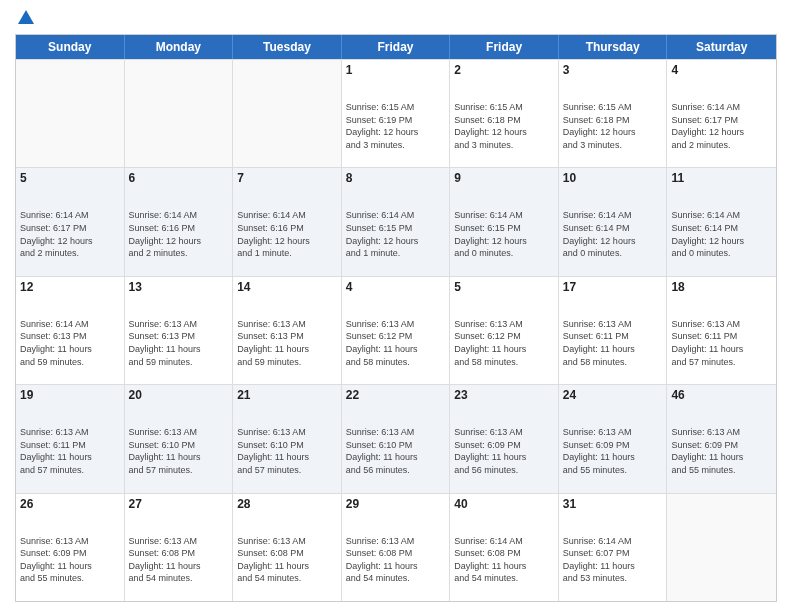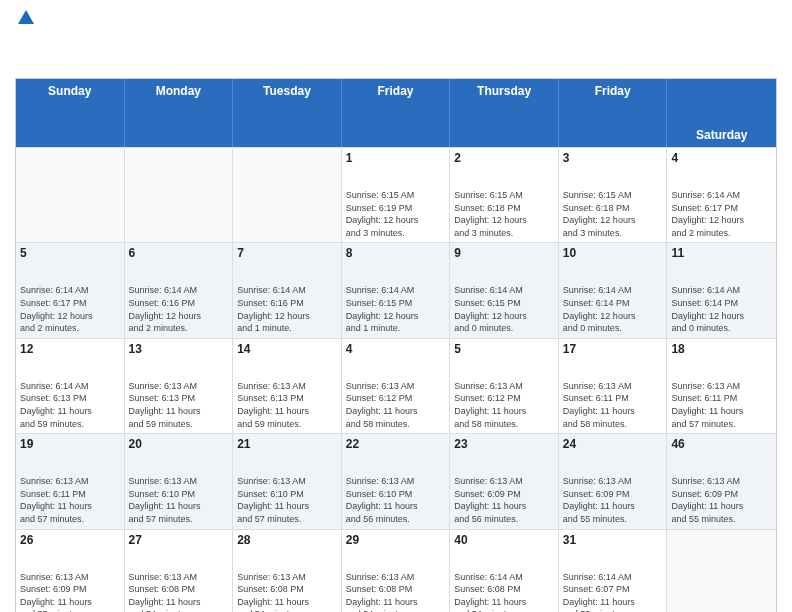--- a/index.html
+++ b/index.html
@@ -9,21 +9,20 @@
       width: 792px;
       height: 612px;
       overflow: hidden;
     }
     .page {
       width: 792px;
       height: 612px;
       padding: 10px 15px 10px 15px;
       display: flex;
       flex-direction: column;
-      gap: 44px;
     }
     .header {
       display: flex;
       justify-content: space-between;
       align-items: flex-start;
       margin-bottom: 8px;
     }
     .logo {
       display: flex;
       flex-direction: column;
@@ -77,21 +76,21 @@
       background: #2a6dbf;
     }
     .day-header {
       color: #fff;
       font-size: 12px;
       font-weight: bold;
       padding: 5px 4px;
       text-align: center;
       border-right: 1px solid #4a8dd8;
     }
-    .day-header:last-child { border-right: none; margin-top: 44px; }
+    .day-header:last-child { border-right: none; }
     .calendar-body {
       flex: 1;
       display: flex;
       flex-direction: column;
     }
     .calendar-row {
       display: grid;
       grid-template-columns: repeat(7, 1fr);
       flex: 1;
       border-top: 1px solid #ddd;
@@ -141,22 +140,22 @@
       <div class="location"></div>
     </div>
   </div>
 
   <div class="calendar">
     <div class="day-headers">
     <div class="day-header">Sunday</div>
         <div class="day-header">Monday</div>
         <div class="day-header">Tuesday</div>
         <div class="day-header">Friday</div>
+        <div class="day-header">Friday</div>
         <div class="day-header">Thursday</div>
-        <div class="day-header">Friday</div>
         <div class="day-header">Saturday</div>
       </div>
     <div class="calendar-body">
     <div class="calendar-row">
           <div class="calendar-cell empty"></div>
           <div class="calendar-cell empty"></div>
           <div class="calendar-cell empty"></div>
           <div class="calendar-cell">
             <span class="cell-day">1</span>
             <div class="cell-info">Sunrise: 6:15 AM<br>Sunset: 6:19 PM<br>Daylight: 12 hours<br>and 3 minutes.</div>

